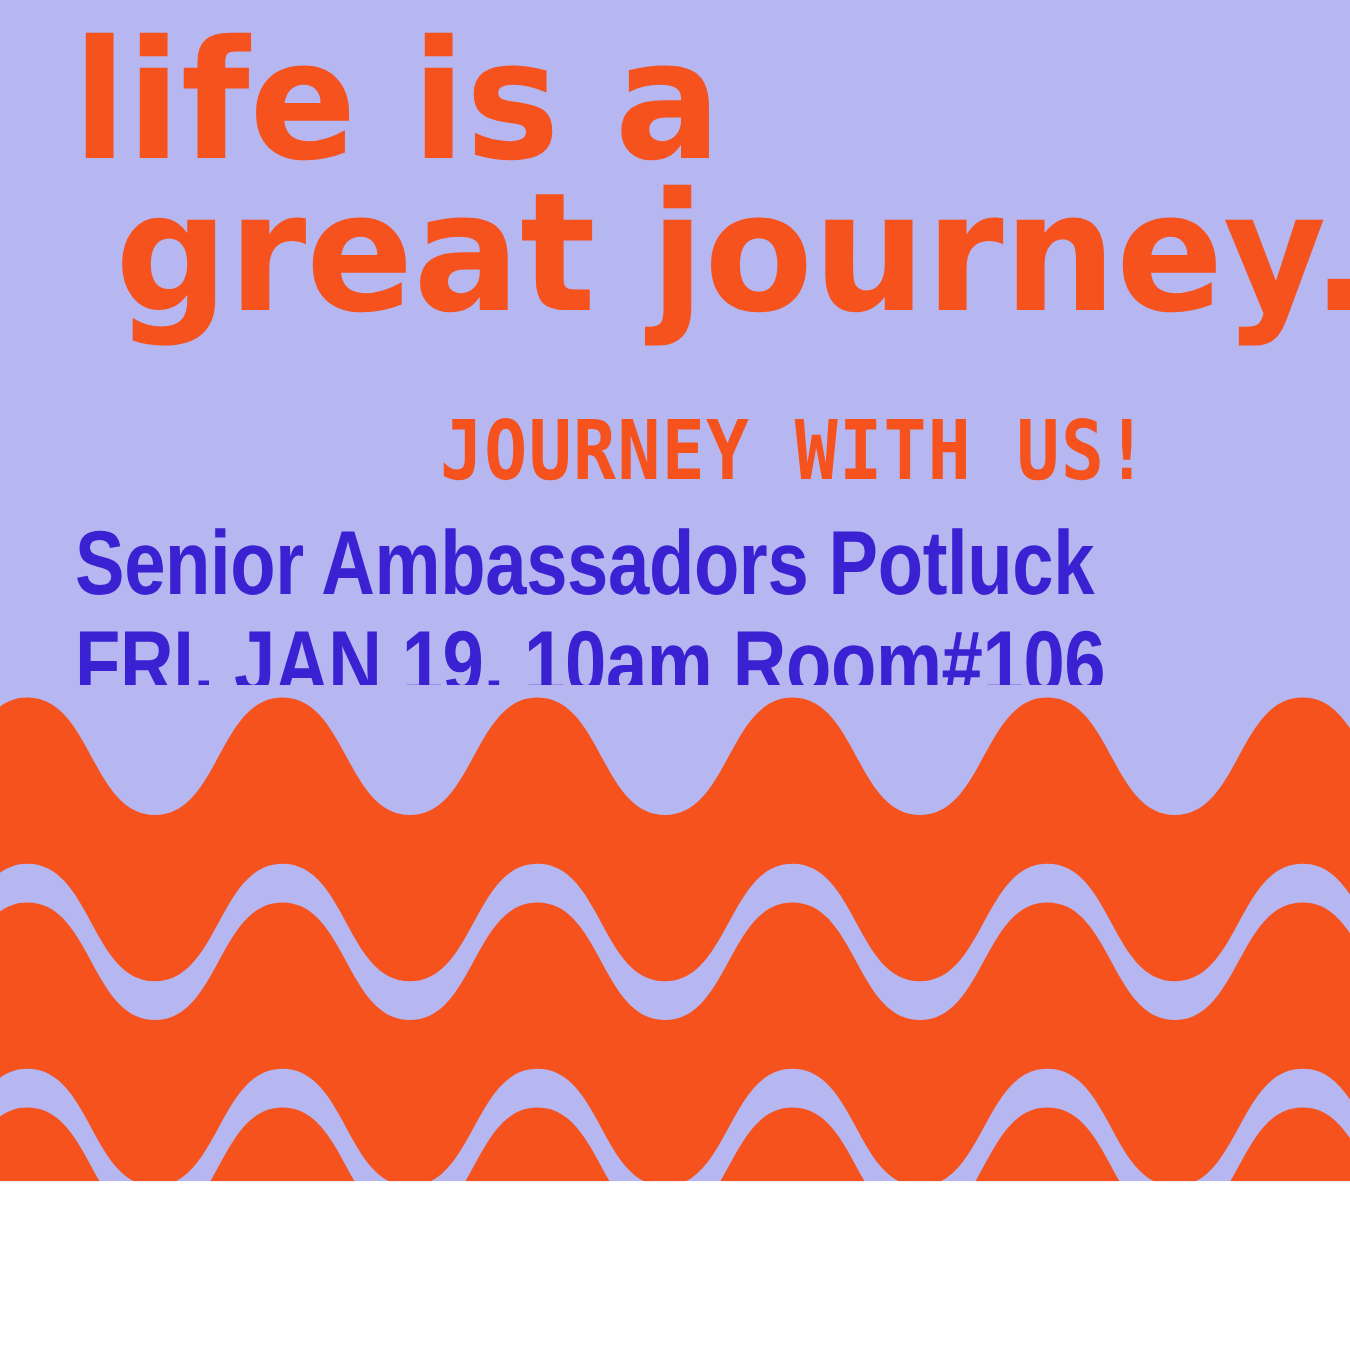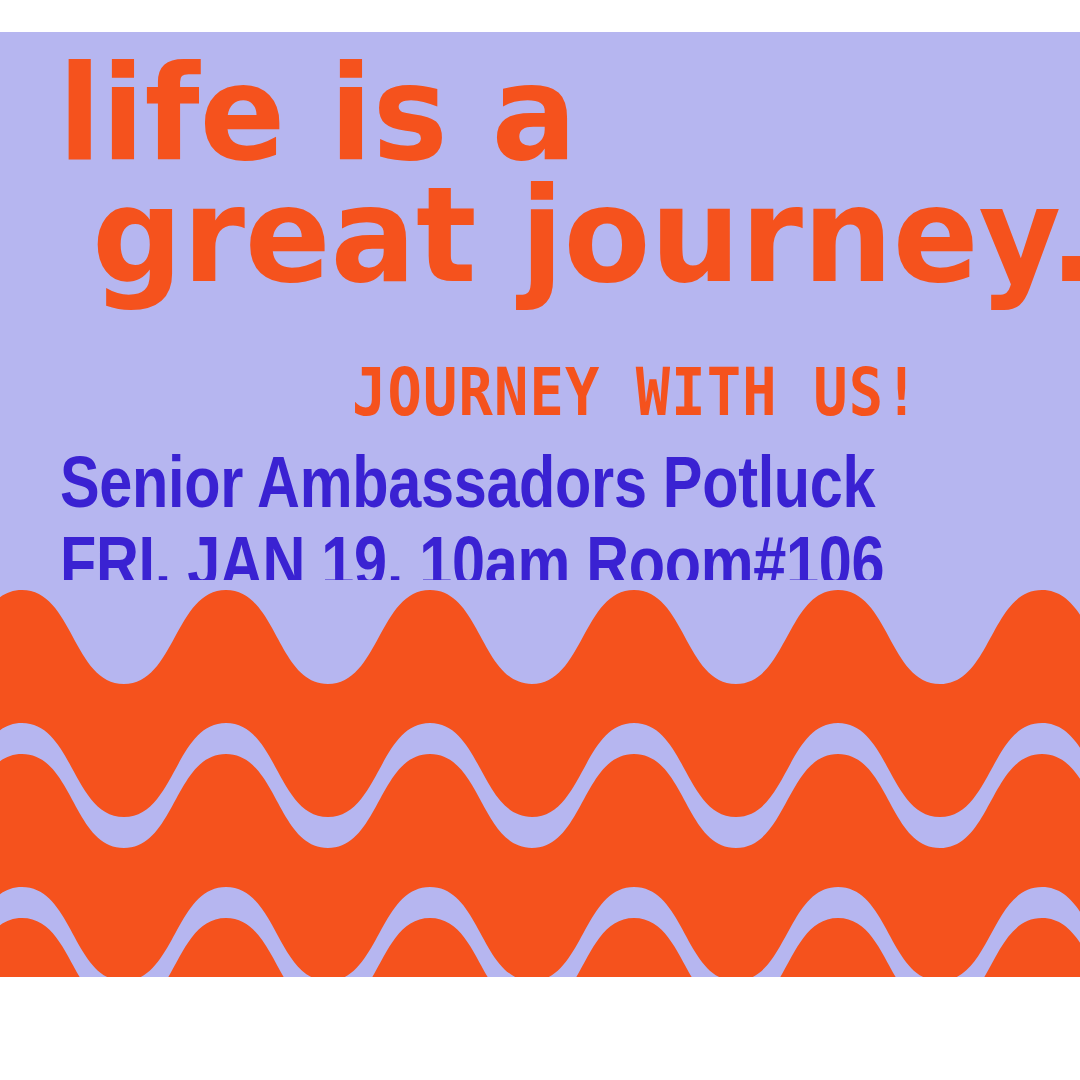--- a/index.html
+++ b/index.html
@@ -7,21 +7,20 @@
     padding: 0;
     background: #ffffff;
   }
   #poster {
     position: relative;
     width: 1080px;
     height: 945px;
     overflow: hidden;
     background: #b6b6f0;
     font-family: "Liberation Sans", sans-serif;
-    margin-top: 32px;
     -webkit-font-smoothing: antialiased;
   }
 
   
   .headline {
     position: absolute;
     left: 0;
     top: 0;
     width: 1080px;
     color: #f5521d;

